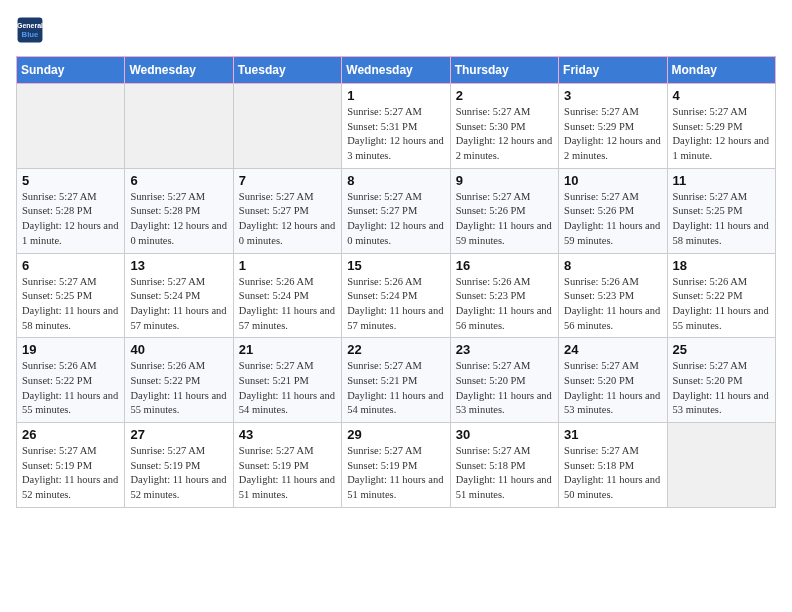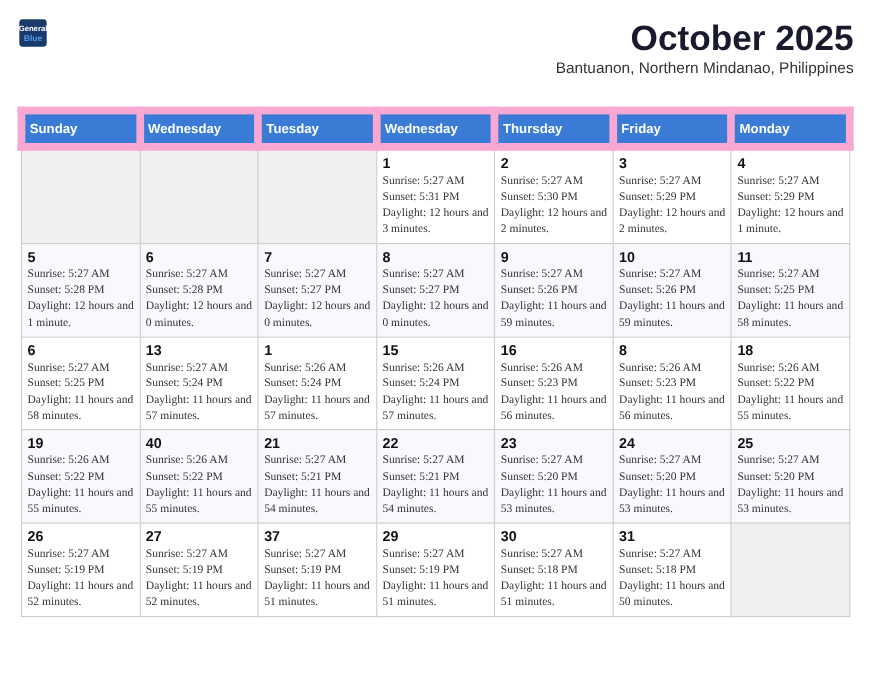--- a/index.html
+++ b/index.html
@@ -7,21 +7,21 @@
       font-family: Arial, sans-serif;
       background: #fff;
       width: 792px;
       min-height: 612px;
       padding: 16px;
     }
     .header {
       display: flex;
       justify-content: space-between;
       align-items: flex-start;
-      margin-bottom: 28px;
+      margin-bottom: 12px;
     }
     .logo {
       display: flex;
       align-items: center;
       gap: 4px;
     }
     .logo-icon {
       width: 28px;
       height: 28px;
     }
@@ -42,21 +42,21 @@
       border-collapse: collapse;
       font-size: 11px;
     }
     thead tr th {
       background-color: #3a7bd5;
       color: #fff;
       padding: 6px 4px;
       text-align: left;
       font-weight: bold;
       font-size: 12px;
-      border: 7px solid #f9a8d4;
+      border: 1px solid #f9a8d4;
     }
     tbody tr td {
       vertical-align: top;
       padding: 4px 5px;
       border: 1px solid #ccc;
       min-height: 80px;
       width: calc(100% / 7);
       background: #fff;
     }
     tbody tr:nth-child(even) td {
@@ -81,24 +81,20 @@
 </head>
 <body>
 
 <div class="header">
   <div class="logo">
     <svg class="logo-icon" viewBox="0 0 36 36">
       <rect x="2" y="2" width="32" height="32" rx="4" fill="#1a3a6b"></rect>
       <text x="18" y="16" text-anchor="middle" fill="white" font-size="9" font-family="Arial" font-weight="bold">General</text>
       <text x="18" y="27" text-anchor="middle" fill="#5599ee" font-size="10" font-family="Arial" font-weight="bold">Blue</text>
     </svg>
-  </div>
-  <div class="title-block">
-    <div class="month-title">October 2025</div>
-    <div class="location">Bantuanon, Northern Mindanao, Philippines</div>
   </div>
 </div>
 
 <table>
   <thead>
     <tr id="dow-row">
         <th>Sunday</th>
         <th>Wednesday</th>
         <th>Tuesday</th>
         <th>Wednesday</th>
@@ -222,21 +218,21 @@
       <tr>
         <td>
           <div class="day-num">26</div>
           <div class="day-info">Sunrise: 5:27 AM<br>Sunset: 5:19 PM<br>Daylight: 11 hours and 52 minutes.</div>
         </td>
         <td>
           <div class="day-num">27</div>
           <div class="day-info">Sunrise: 5:27 AM<br>Sunset: 5:19 PM<br>Daylight: 11 hours and 52 minutes.</div>
         </td>
         <td>
-          <div class="day-num">37</div>
+          <div class="day-num">43</div>
           <div class="day-info">Sunrise: 5:27 AM<br>Sunset: 5:19 PM<br>Daylight: 11 hours and 51 minutes.</div>
         </td>
         <td>
           <div class="day-num">29</div>
           <div class="day-info">Sunrise: 5:27 AM<br>Sunset: 5:19 PM<br>Daylight: 11 hours and 51 minutes.</div>
         </td>
         <td>
           <div class="day-num">30</div>
           <div class="day-info">Sunrise: 5:27 AM<br>Sunset: 5:18 PM<br>Daylight: 11 hours and 51 minutes.</div>
         </td>

